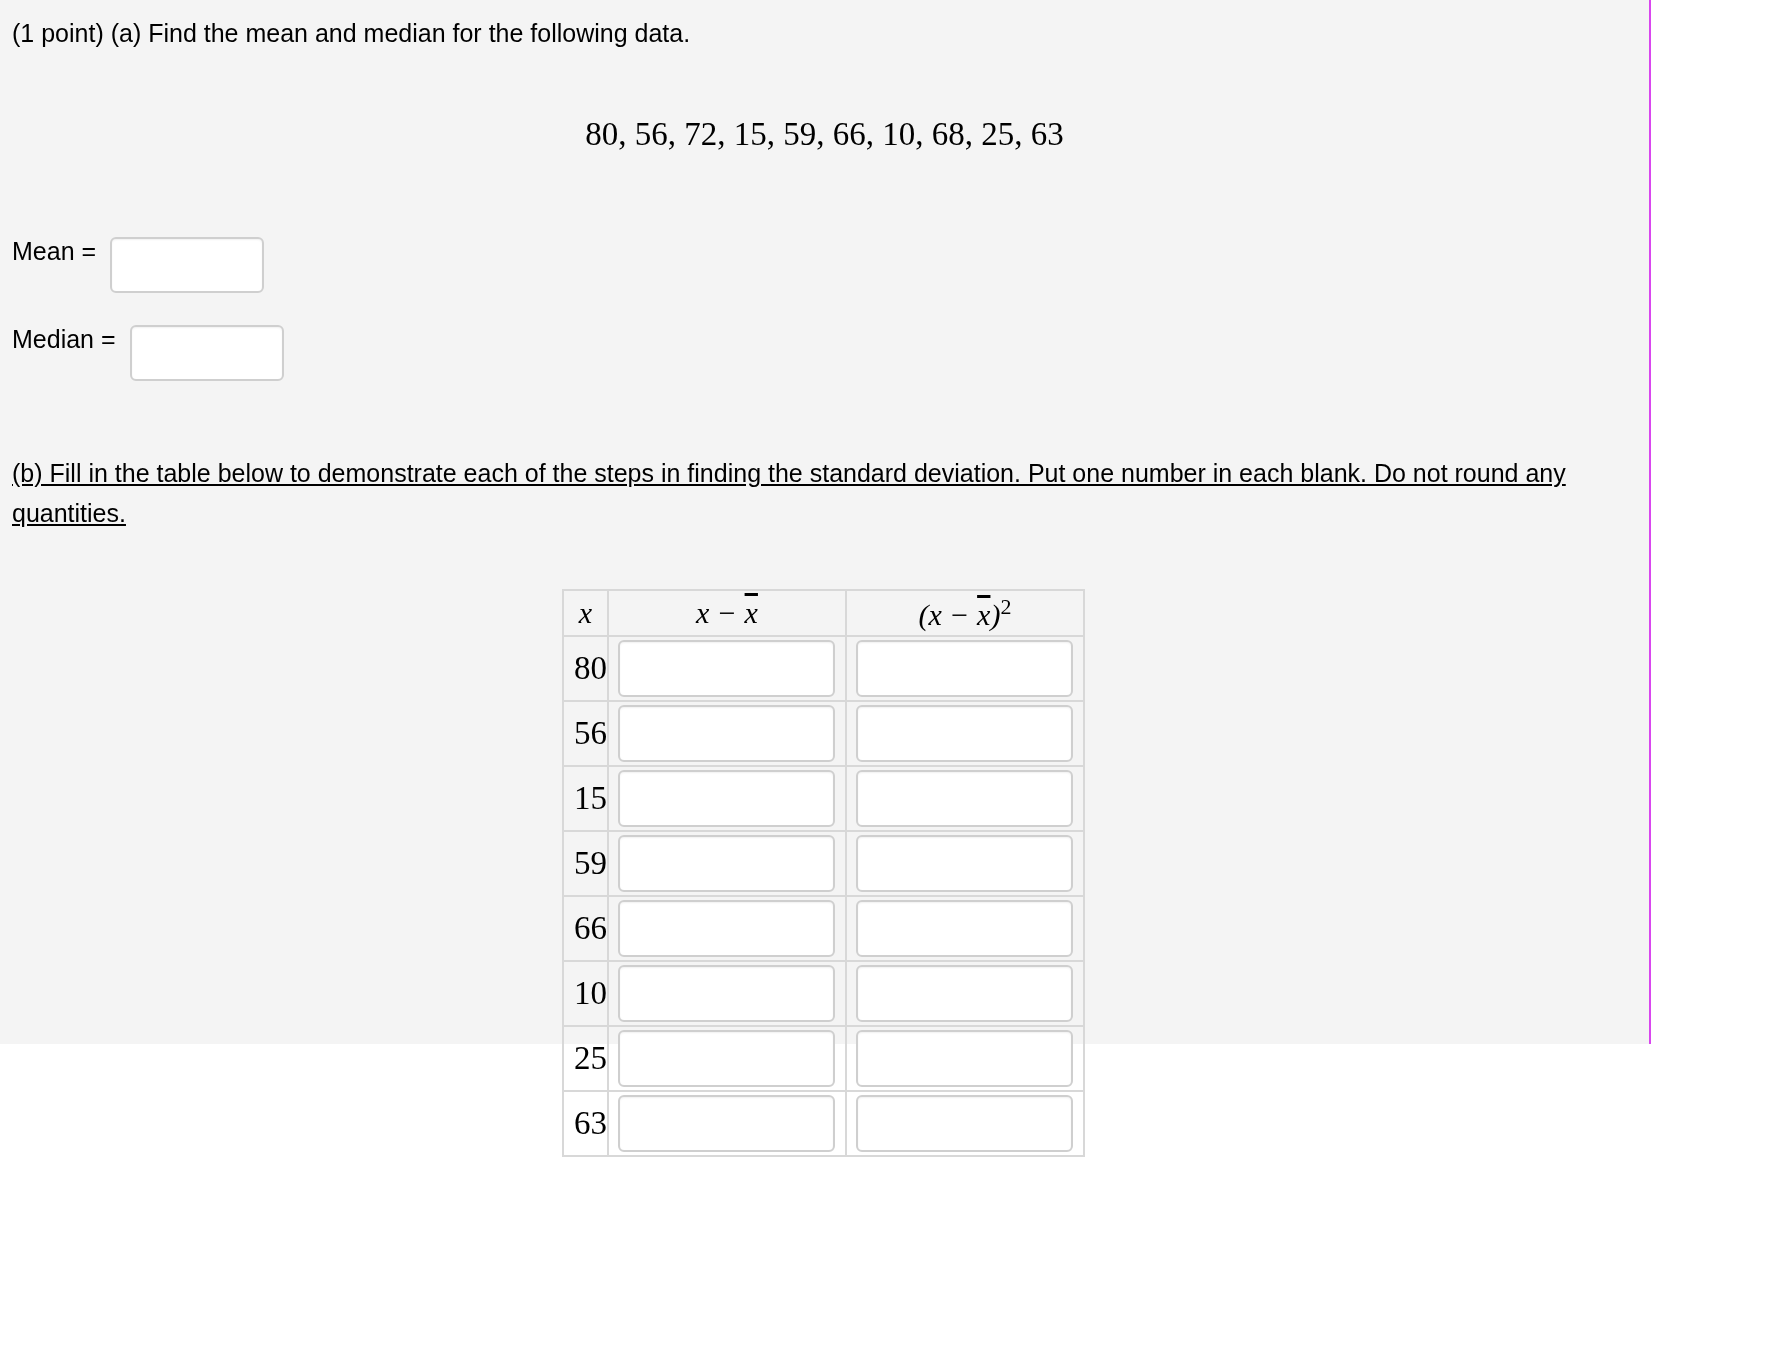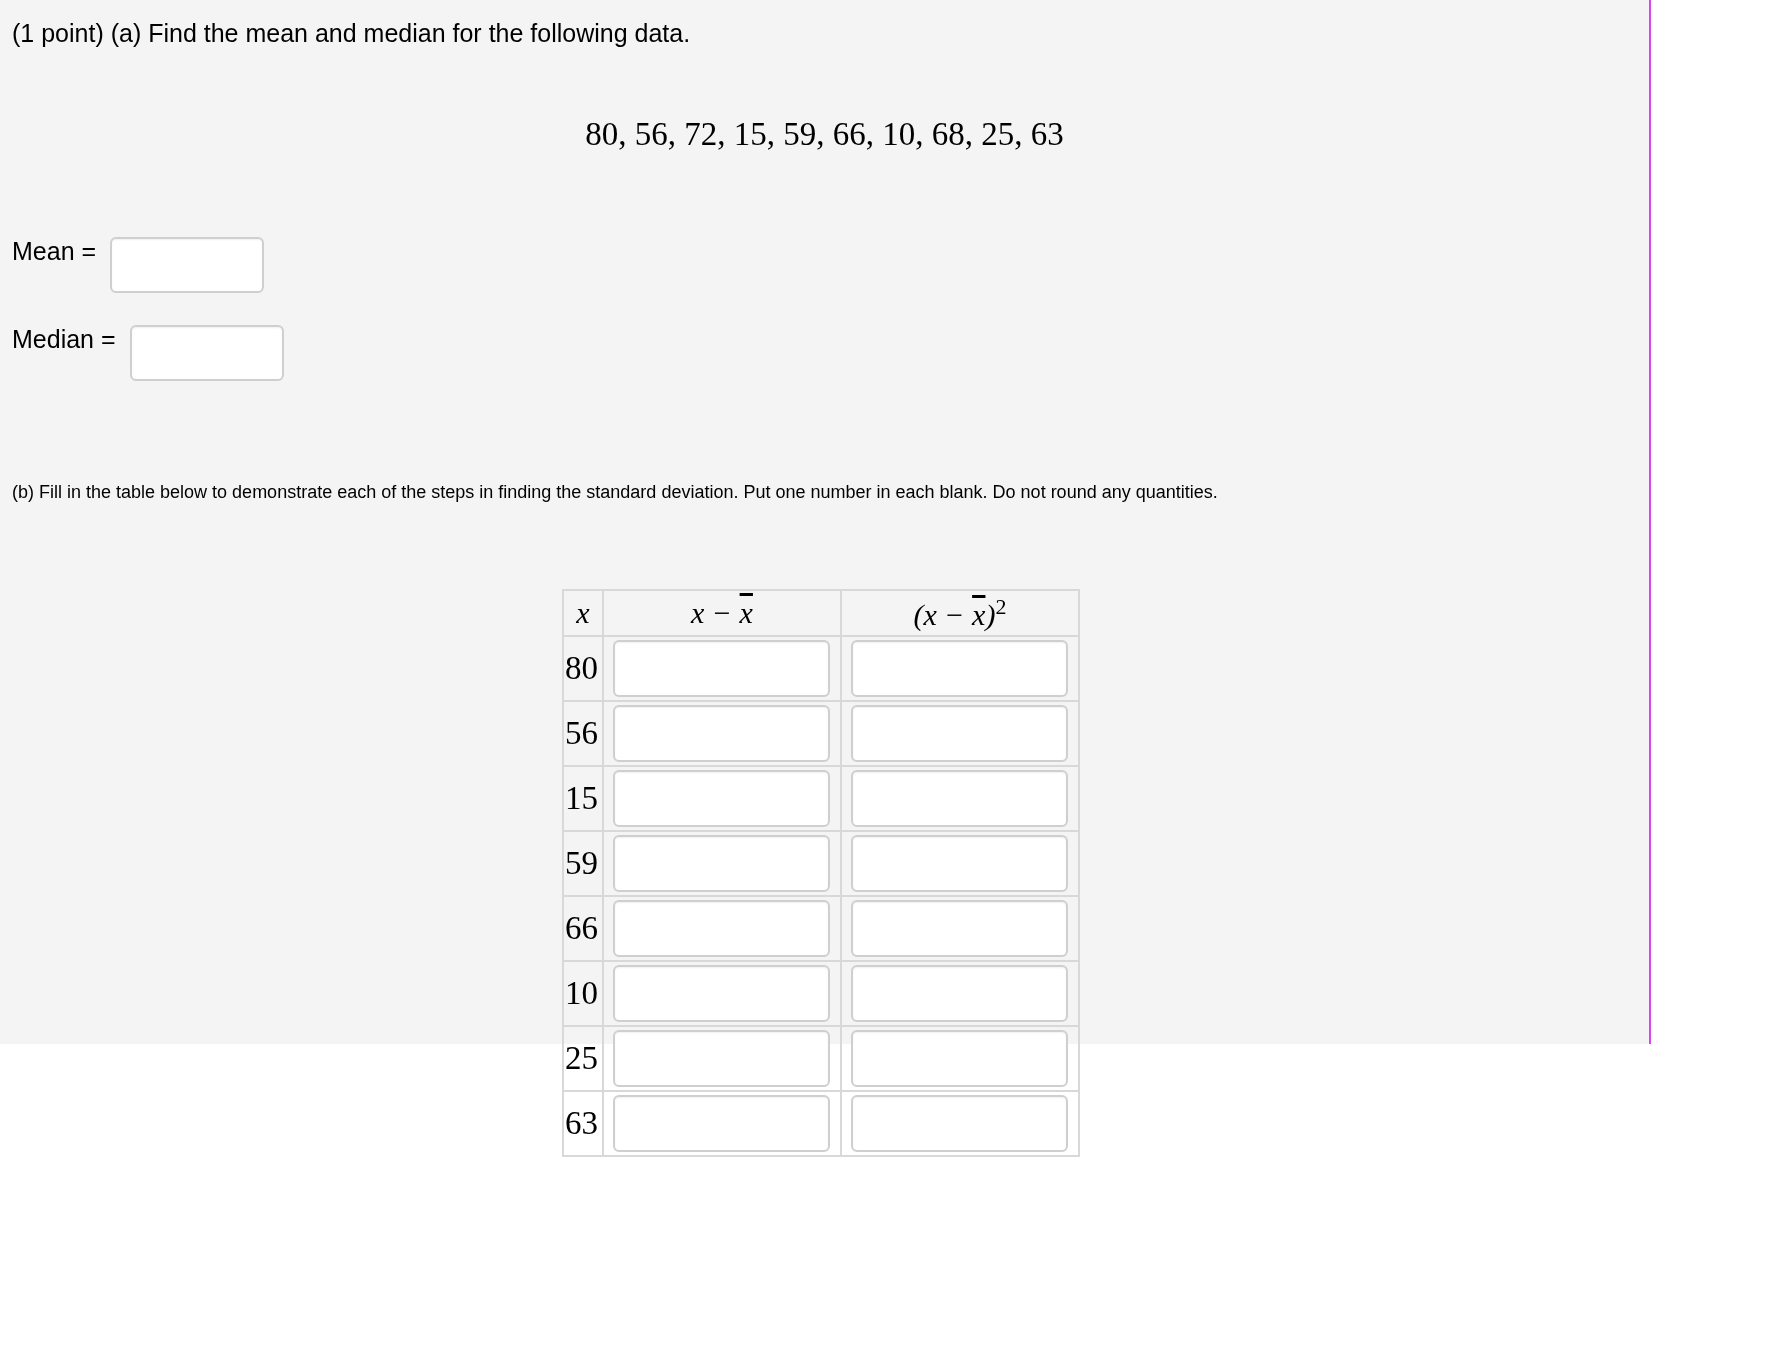--- a/index.html
+++ b/index.html
@@ -36,23 +36,23 @@
   .answer-row .lbl { margin-right: 14px; }
   .ans-input {
     width: 154px; height: 56px;
     box-sizing: border-box;
     border: 2px solid #cfcfcf;
     border-radius: 6px;
     background: #fff;
     box-shadow: inset 0 1px 2px rgba(0,0,0,0.06);
   }
   .part-b {
-    position: absolute; left: 12px; top: 472px;
+    position: absolute; left: 12px; top: 453px;
     width: 1600px;
-    font-size: 18px; line-height: 40px;
+    font-size: 25px; line-height: 40px; text-decoration: underline;
   }
   table.steps {
     position: absolute; left: 562px; top: 589px;
     border-collapse: collapse;
     border: 2px solid #333;
     font-family: "Liberation Serif", serif;
   }
   table.steps th, table.steps td {
     border: 2px solid #d8d8d8;
     padding: 0;
@@ -62,21 +62,21 @@
     font-weight: normal;
     font-style: italic;
     font-size: 30px;
   }
   table.steps .col-x { width: 38px; }
   table.steps .col-dev { width: 236px; border-right: 1.5px solid #333; }
   table.steps .col-sq { width: 236px; }
   table.steps td.xval {
     font-size: 33px;
     text-align: left;
-    padding-left: 1px;
+    padding-left: 10px;
     height: 62px;
   }
   table.steps td.cell { padding: 3px 8px 3px 9px; }
   table.steps td.dev-cell { border-right: 1.5px solid #333; }
   .tbl-input {
     width: 217px; height: 57px;
     box-sizing: border-box;
     border: 2px solid #cfcfcf;
     border-radius: 6px;
     background: #fff;

